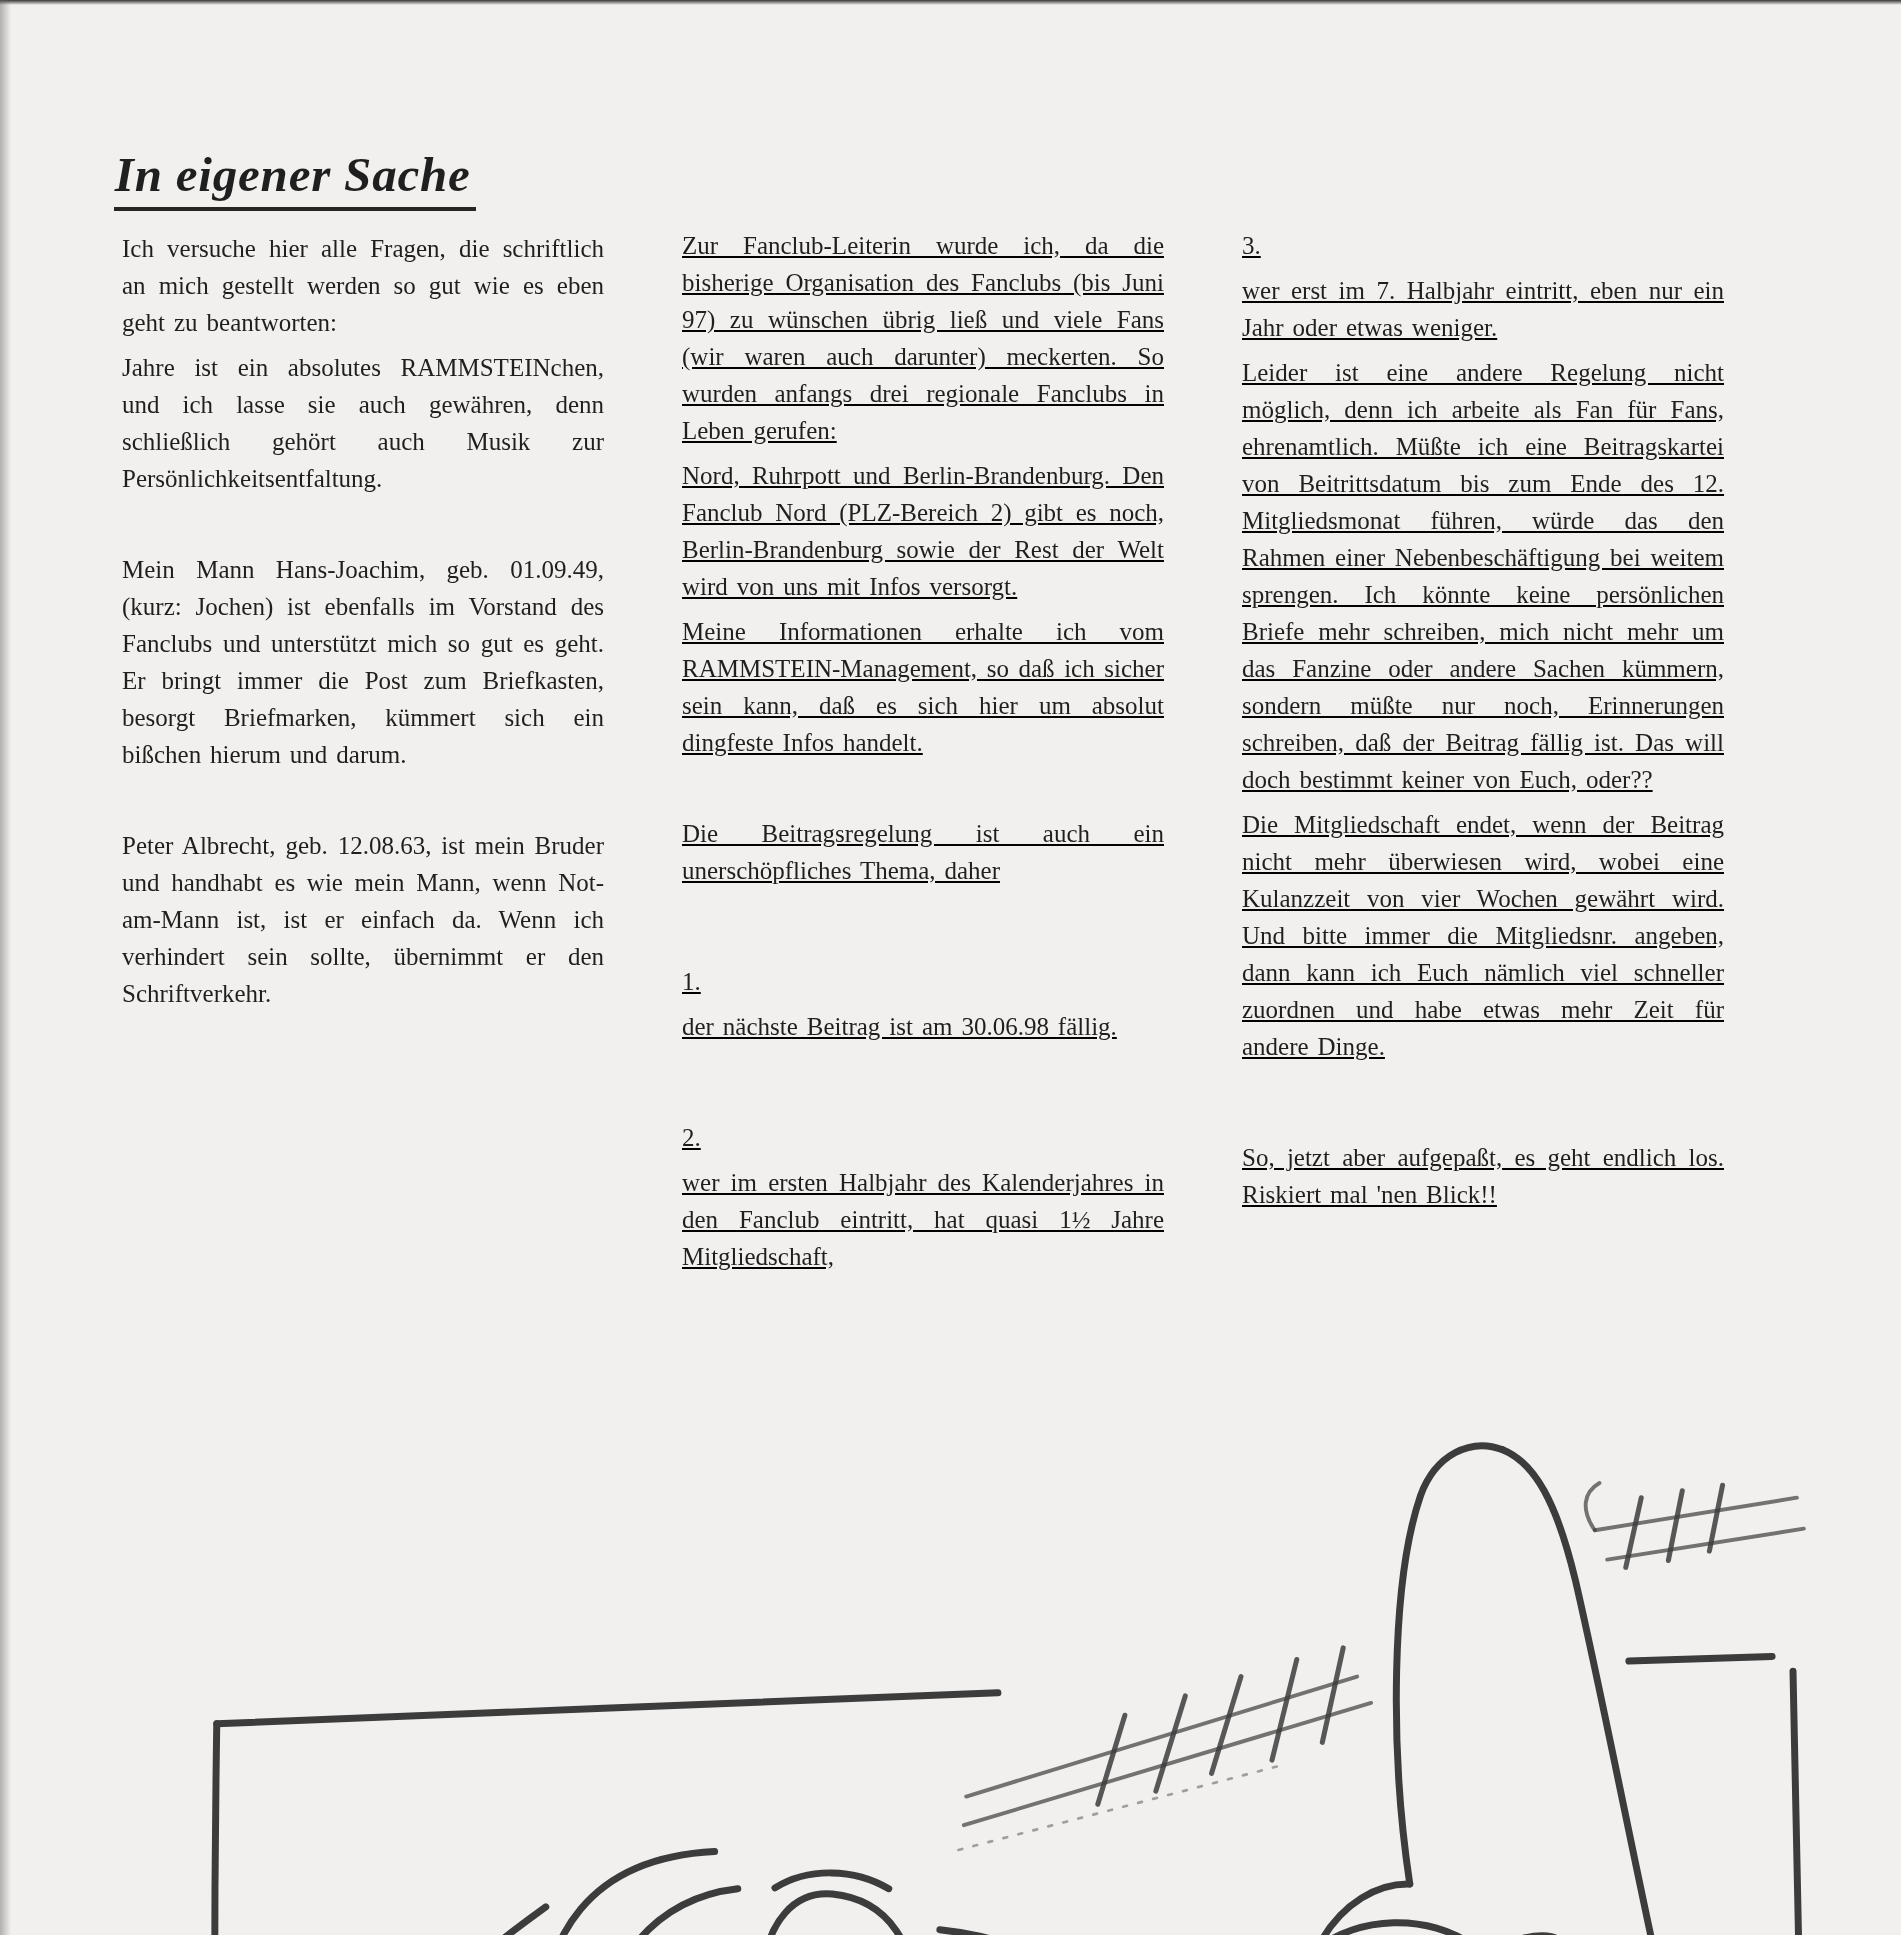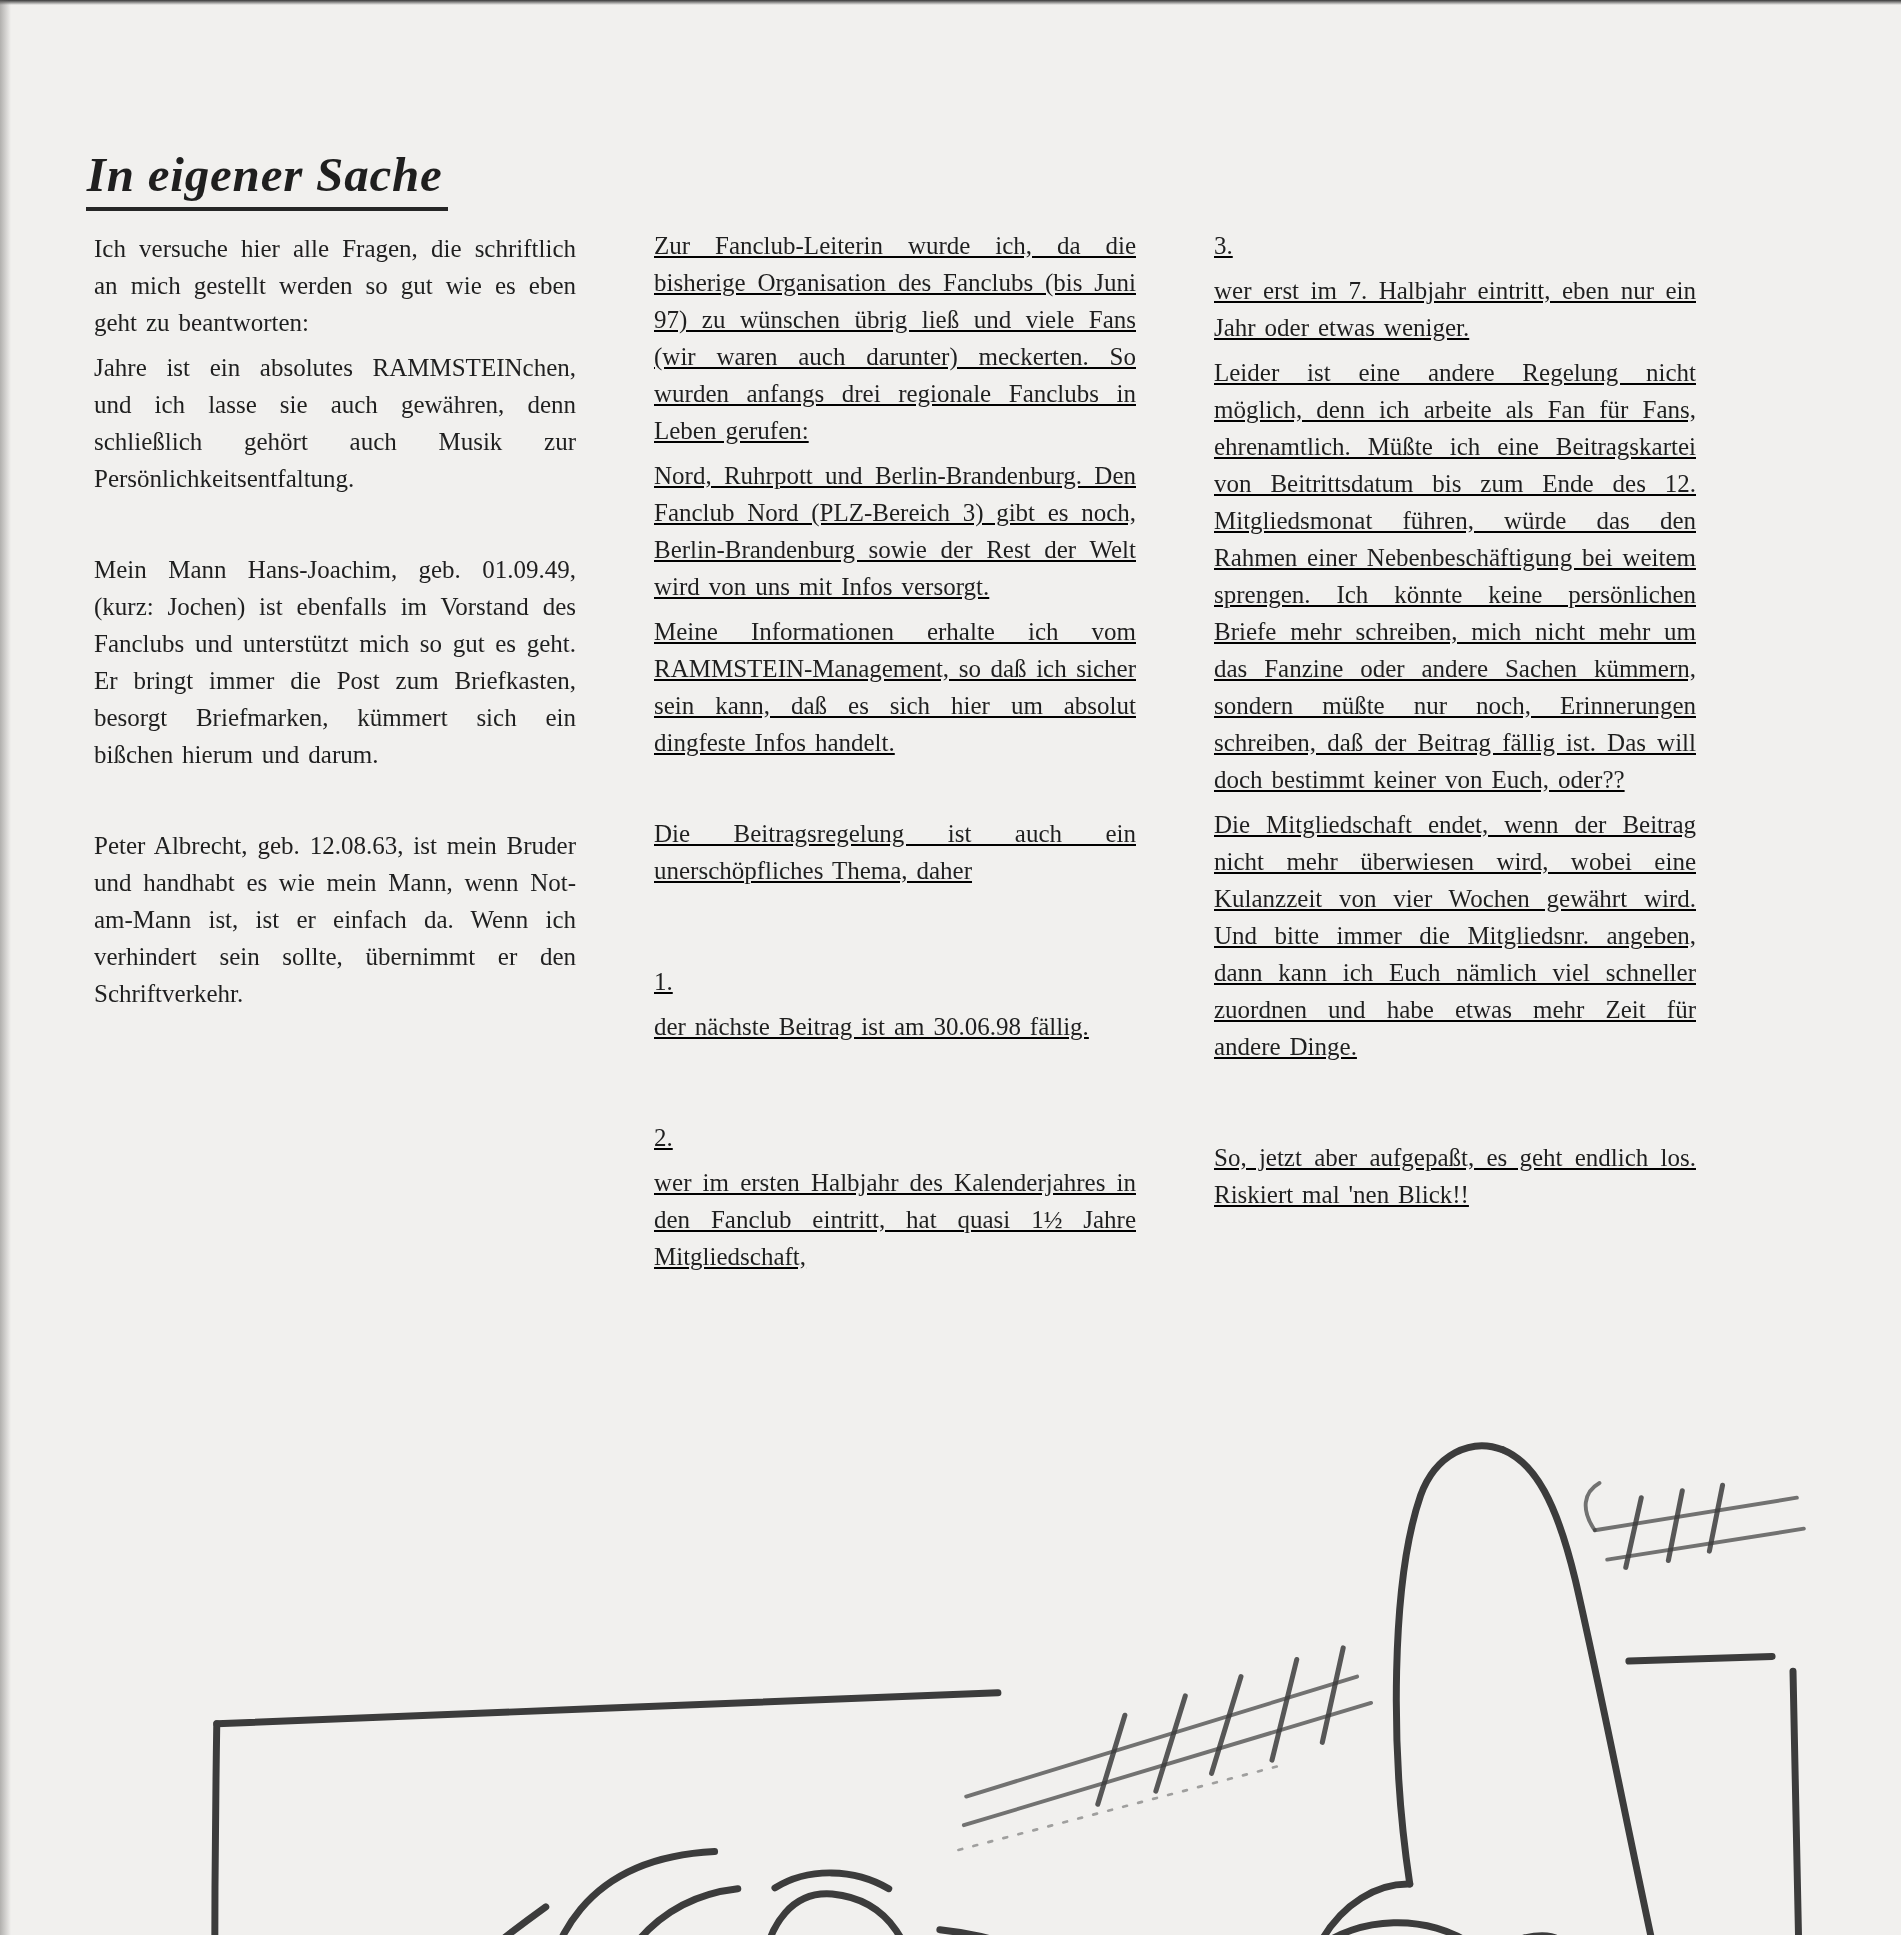--- a/index.html
+++ b/index.html
@@ -18,21 +18,21 @@
     position: absolute; left: 0; top: 0; width: 100%; height: 5.4px;
     background: linear-gradient(to bottom, rgba(35,35,35,.9), rgba(35,35,35,0));
   }
   .edge-left {
     position: absolute; left: 0; top: 0; width: 11px; height: 100%;
     background: linear-gradient(to right, rgba(100,98,95,.45), rgba(100,98,95,0));
   }
   .columns {
     position: absolute; left: 0; top: 0;
     display: flex; gap: 62px;
-    padding: 149px 0 0 86px;
+    padding: 149px 0 0 114px;
   }
   .col { width: 498px; }
   .col.pad-top { padding-top: 70px; text-decoration: underline; }
   .title {
     display: inline-block;
     margin: 0 0 11.6px 0;
     padding: 0 5.4px 6.2px 0.8px;
     border-bottom: 4.3px solid #262626;
     font-size: 49px; line-height: 1.05;
     font-style: italic; font-weight: bold;
@@ -75,21 +75,21 @@
     <div class="col">
       <h1 class="title">In eigener Sache</h1>
       <p>Ich versuche hier alle Fragen, die schriftlich an mich gestellt werden so gut wie es eben geht zu beantworten:</p>
       <p>Jahre ist ein absolutes RAMMSTEINchen, und ich lasse sie auch gewähren, denn schließlich gehört auch Musik zur Persönlichkeitsentfaltung.</p>
       <p class="gap">Mein Mann Hans-Joachim, geb. 01.09.49, (kurz: Jochen) ist ebenfalls im Vorstand des Fanclubs und unterstützt mich so gut es geht. Er bringt immer die Post zum Briefkasten, besorgt Briefmarken, kümmert sich ein bißchen hierum und darum.</p>
       <p class="gap">Peter Albrecht, geb. 12.08.63, ist mein Bruder und handhabt es wie mein Mann, wenn Not-am-Mann ist, ist er einfach da. Wenn ich verhindert sein sollte, übernimmt er den Schriftverkehr.</p>
     </div>
 
     <div class="col pad-top">
       <p>Zur Fanclub-Leiterin wurde ich, da die bisherige Organisation des Fanclubs (bis Juni 97) zu wünschen übrig ließ und viele Fans (wir waren auch darunter) meckerten. So wurden anfangs drei regionale Fanclubs in Leben gerufen:</p>
-      <p>Nord, Ruhrpott und Berlin-Brandenburg. Den Fanclub Nord (PLZ-Bereich 3) gibt es noch, Berlin-Brandenburg sowie der Rest der Welt wird von uns mit Infos versorgt.</p>
+      <p>Nord, Ruhrpott und Berlin-Brandenburg. Den Fanclub Nord (PLZ-Bereich 2) gibt es noch, Berlin-Brandenburg sowie der Rest der Welt wird von uns mit Infos versorgt.</p>
       <p>Meine Informationen erhalte ich vom RAMMSTEIN-Management, so daß ich sicher sein kann, daß es sich hier um absolut dingfeste Infos handelt.</p>
       <p class="gap">Die Beitragsregelung ist auch ein unerschöpfliches Thema, daher</p>
       <p class="gap2 last">1.</p>
       <p>der nächste Beitrag ist am 30.06.98 fällig.</p>
       <p class="gap2 last">2.</p>
       <p>wer im ersten Halbjahr des Kalenderjahres in den Fanclub eintritt, hat quasi 1½ Jahre Mitgliedschaft,</p>
     </div>
 
     <div class="col pad-top">
       <p class="last">3.</p>

